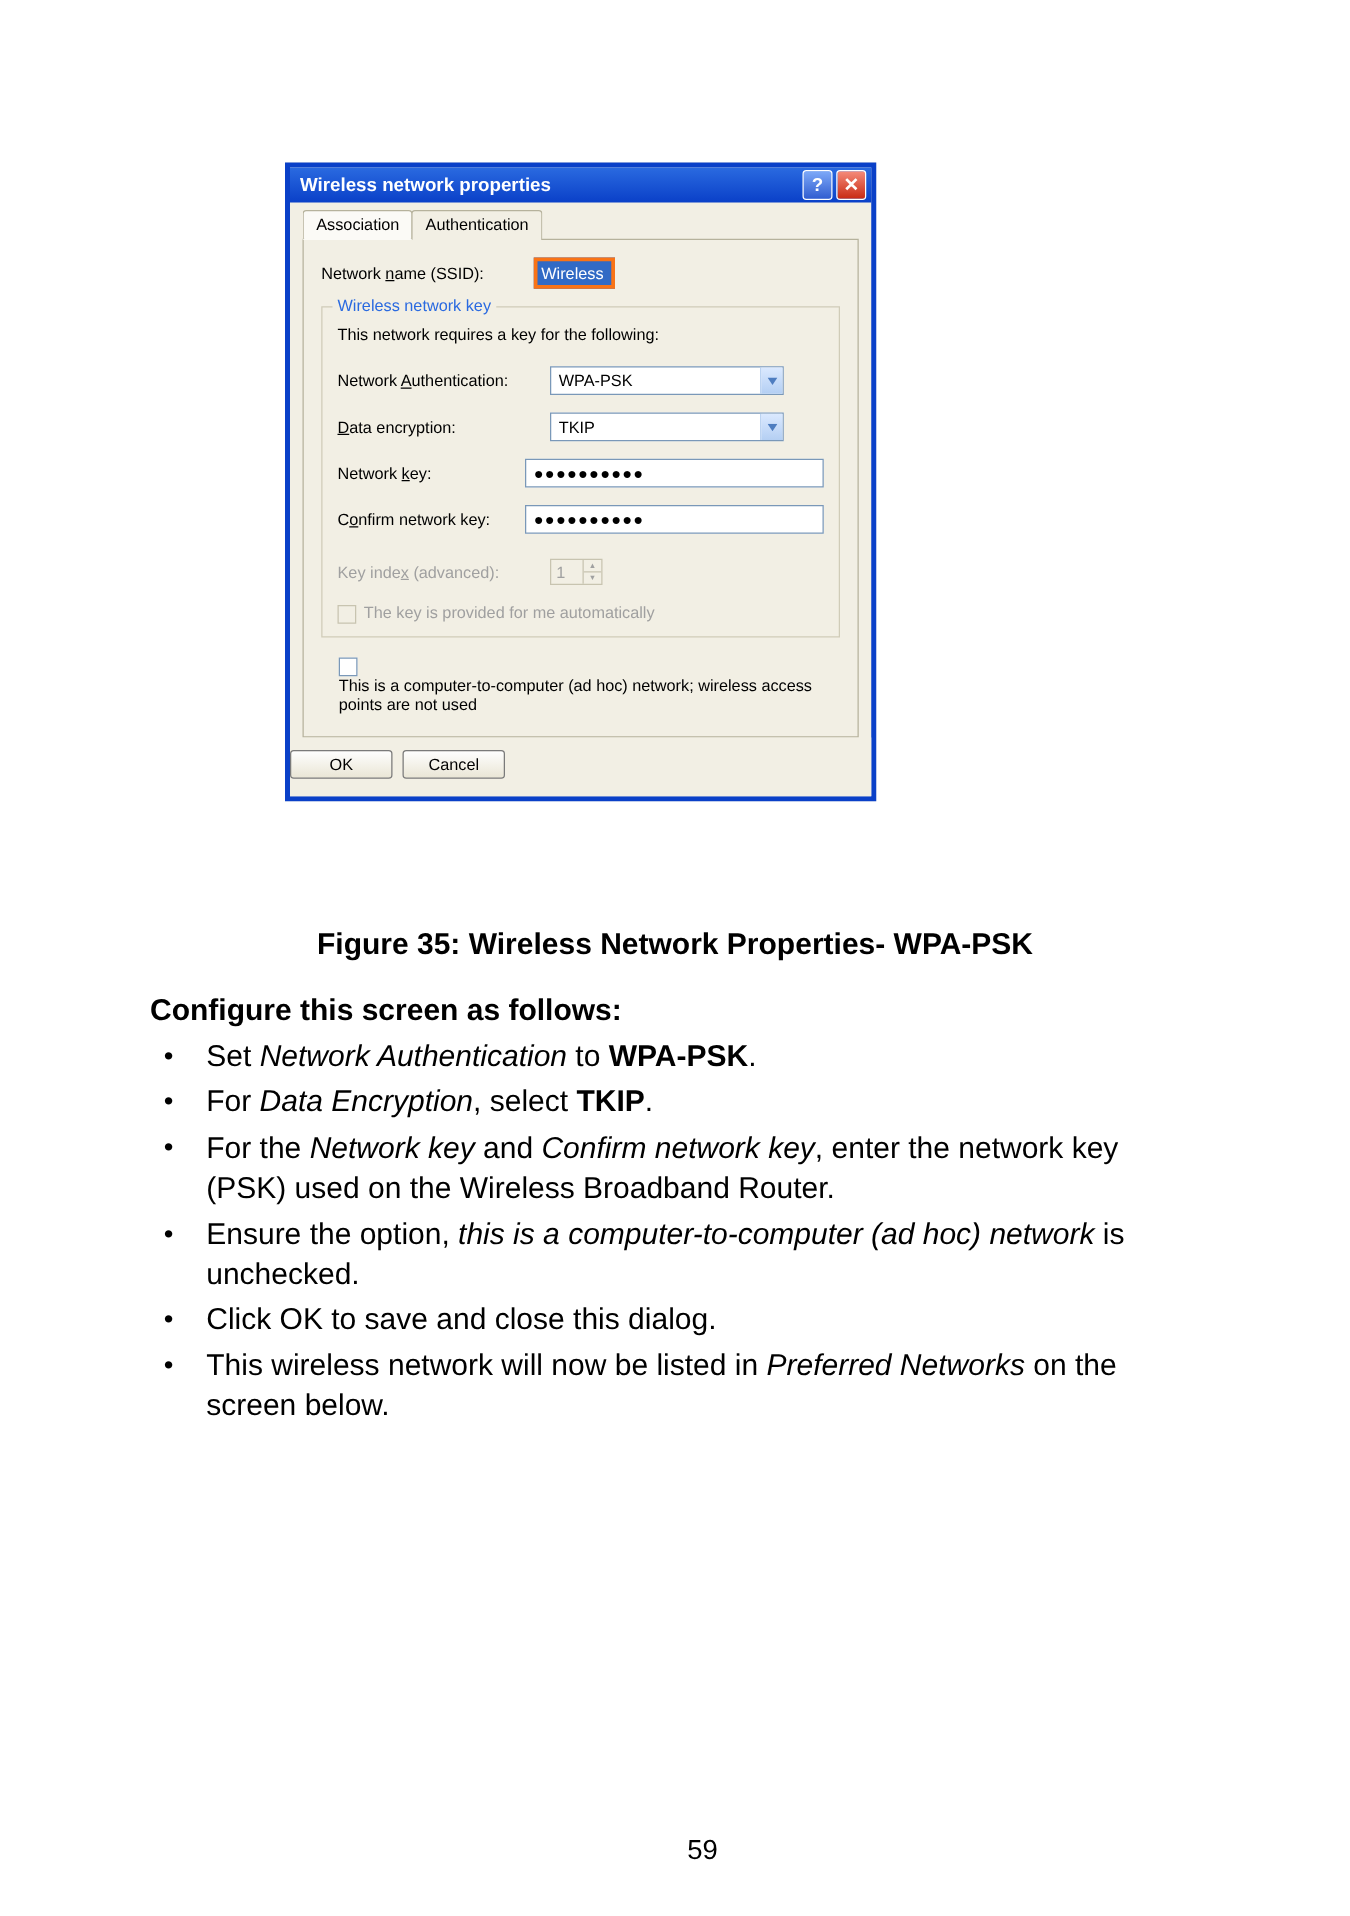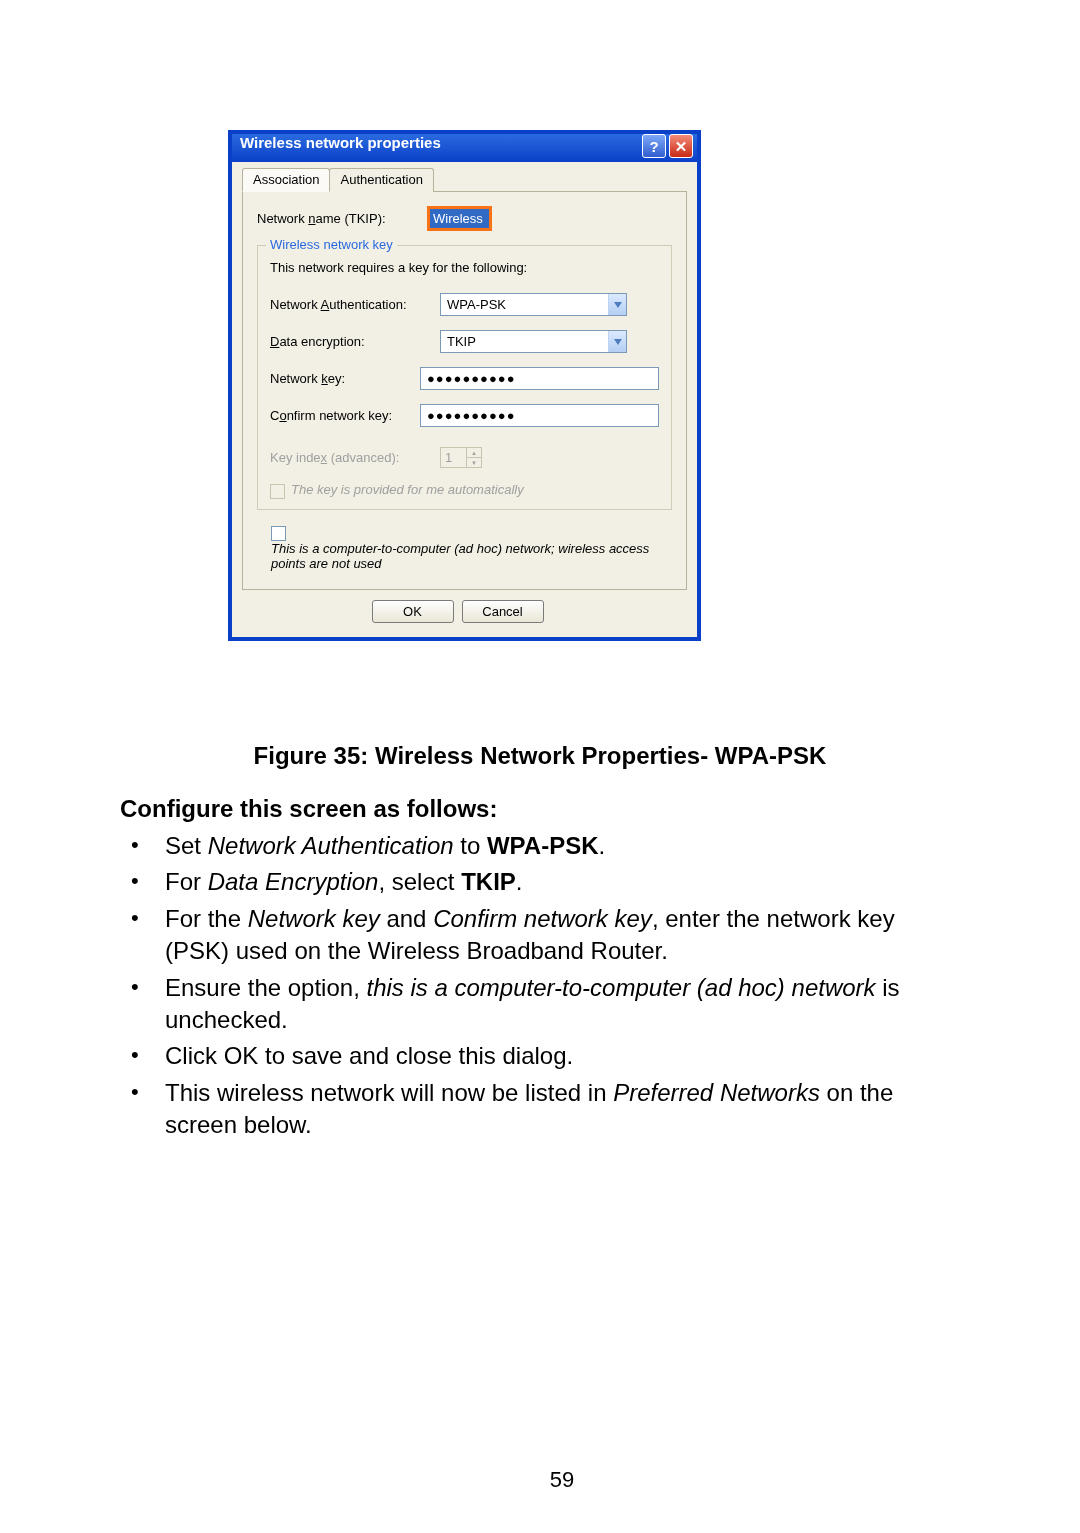--- a/index.html
+++ b/index.html
@@ -26,21 +26,21 @@
     top: 130px;
     width: 465px;
     border: 4px solid #0a40c8;
     background: #f2efe4;
     font-family: Tahoma, Verdana, sans-serif;
     font-size: 13px;
   }
 
   .titlebar {
     display: flex;
-    align-items: flex-start;
+    align-items: center;
     justify-content: space-between;
     background: linear-gradient(#2a6ae0, #0a40c8);
     height: 28px;
     padding: 0 4px 0 8px;
   }
   .titlebar-title {
     color: #fff;
     font-weight: bold;
     font-size: 15px;
   }
@@ -210,31 +210,30 @@
     margin-right: 6px;
     margin-top: 2px;
     flex-shrink: 0;
   }
   .chkbox.disabled {
     border-color: #c8c4b0;
     background: #f2efe4;
   }
   .chk-label {
     flex: 1;
-    font-style: italic;
   }
 
   .adhoc-block {
     margin: 14px 14px 6px 14px;
     flex-direction: column;
   }
 
   .btnrow {
     display: flex;
-    justify-content: center;
+    justify-content: flex-start;
     gap: 8px;
     padding: 10px 14px 14px 0;
     background: #f2efe4;
   }
   .btn {
     width: 80px;
     text-align: center;
     padding: 3px 0;
     border: 1px solid #7a7a7a;
     border-radius: 3px;
@@ -318,21 +317,21 @@
 
     <div class="tabstrip">
       <div class="tab active">Association</div>
       <div class="tab">Authentication</div>
     </div>
 
     <div class="tabpanel">
 
       <div class="row">
         <span class="label">
-          <span>Network </span><span class="ul">n</span><span>ame (TKIP):</span>
+          <span>Network </span><span class="ul">n</span><span>ame (SSID):</span>
         </span>
         <span class="ssid-input">Wireless</span>
       </div>
 
       <div class="groupbox">
         <span class="group-legend">Wireless network key</span>
         <div class="group-desc">This network requires a key for the following:</div>
 
         <div class="row">
           <span class="label">

